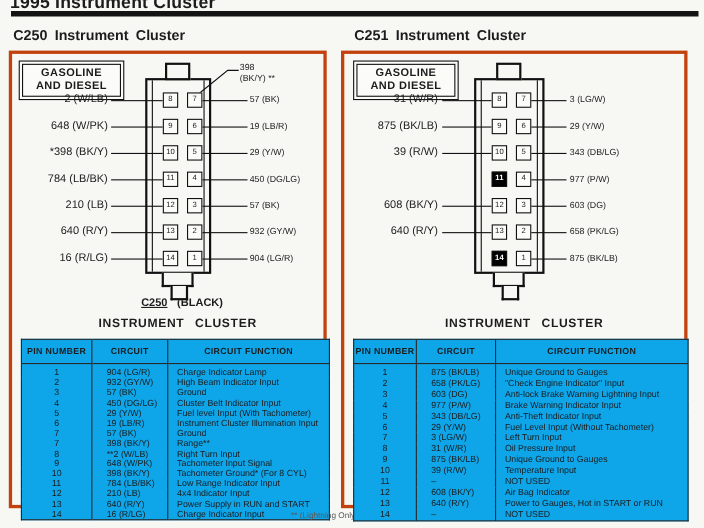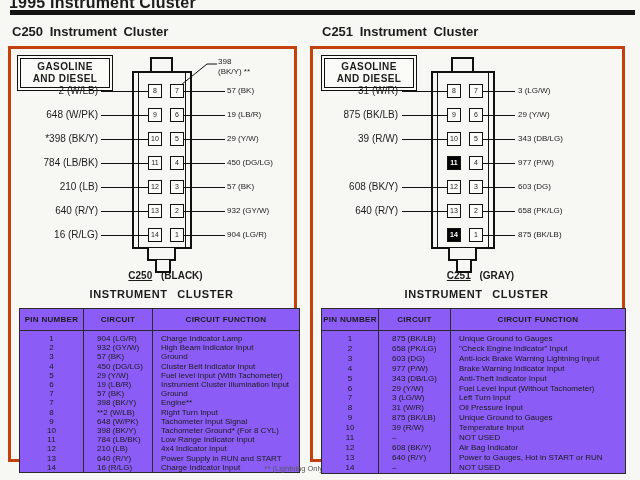--- a/index.html
+++ b/index.html
@@ -69,21 +69,21 @@
 
   .cap1{position:absolute;left:13px;top:221px;width:100%;text-align:center;
         font-size:10px;font-weight:bold;white-space:nowrap;}
   .cap1 .code{text-decoration:underline;margin-right:6px;}
   .cap2{position:absolute;left:9px;top:239px;width:100%;text-align:center;
         font-size:11px;font-weight:bold;word-spacing:6px;letter-spacing:0.6px;
         white-space:nowrap;}
 
   .ptable{position:absolute;left:8px;top:259px;width:var(--tblW);height:156px;
           border-collapse:collapse;table-layout:fixed;border:1px solid #2a2a2a;
-          background:#8b5cf6;}
+          background:#0ea5e9;}
   .ptable col.c0{width:var(--c0);} .ptable col.c1{width:var(--c1);}
   .ptable th{border-bottom:1px solid #2a2a2a;font-size:8px;font-weight:bold;
              height:16px;padding:2px 0 3px;letter-spacing:0.3px;text-align:center;
              vertical-align:middle;}
   .ptable th + th, .ptable td + td{border-left:1px solid #2a2a2a;}
   .ptable td{font-size:8px;padding:0;vertical-align:top;white-space:nowrap;
              overflow:hidden;}
   .sec0 .ptable td{line-height:9.2px;}
   .sec1 .ptable td{line-height:9.9px;}
   .ptable tbody tr:first-child td{padding-top:3px;}
@@ -236,21 +236,21 @@
               <td class="c-func">Instrument Cluster Illumination Input</td>
             </tr>
             <tr>
               <td class="c-pin">7</td>
               <td class="c-circ">57 (BK)</td>
               <td class="c-func">Ground</td>
             </tr>
             <tr>
               <td class="c-pin">7</td>
               <td class="c-circ">398 (BK/Y)</td>
-              <td class="c-func">Engine**</td>
+              <td class="c-func">Range**</td>
             </tr>
             <tr>
               <td class="c-pin">8</td>
               <td class="c-circ">**2 (W/LB)</td>
               <td class="c-func">Right Turn Input</td>
             </tr>
             <tr>
               <td class="c-pin">9</td>
               <td class="c-circ">648 (W/PK)</td>
               <td class="c-func">Tachometer Input Signal</td>
@@ -350,24 +350,20 @@
             <span class="lbl-right">658 (PK/LG)</span>
           </div>
           <div class="pin-row" style="top: 179px;">
             <span class="pin pin-left filled">14</span>
             <span class="pin pin-right">1</span>
             <span class="lead lead-right"></span>
             <span class="lbl-right">875 (BK/LB)</span>
           </div>
         </div>
 
-      <div class="cap1">
-        <span class="code">C251</span>
-        <span>(GRAY)</span>
-      </div>
       <div class="cap2">INSTRUMENT CLUSTER</div>
 
       <table class="ptable">
           <colgroup>
             <col class="c0">
             <col class="c1">
             <col class="c2">
           </colgroup>
           <thead>
             <tr>

